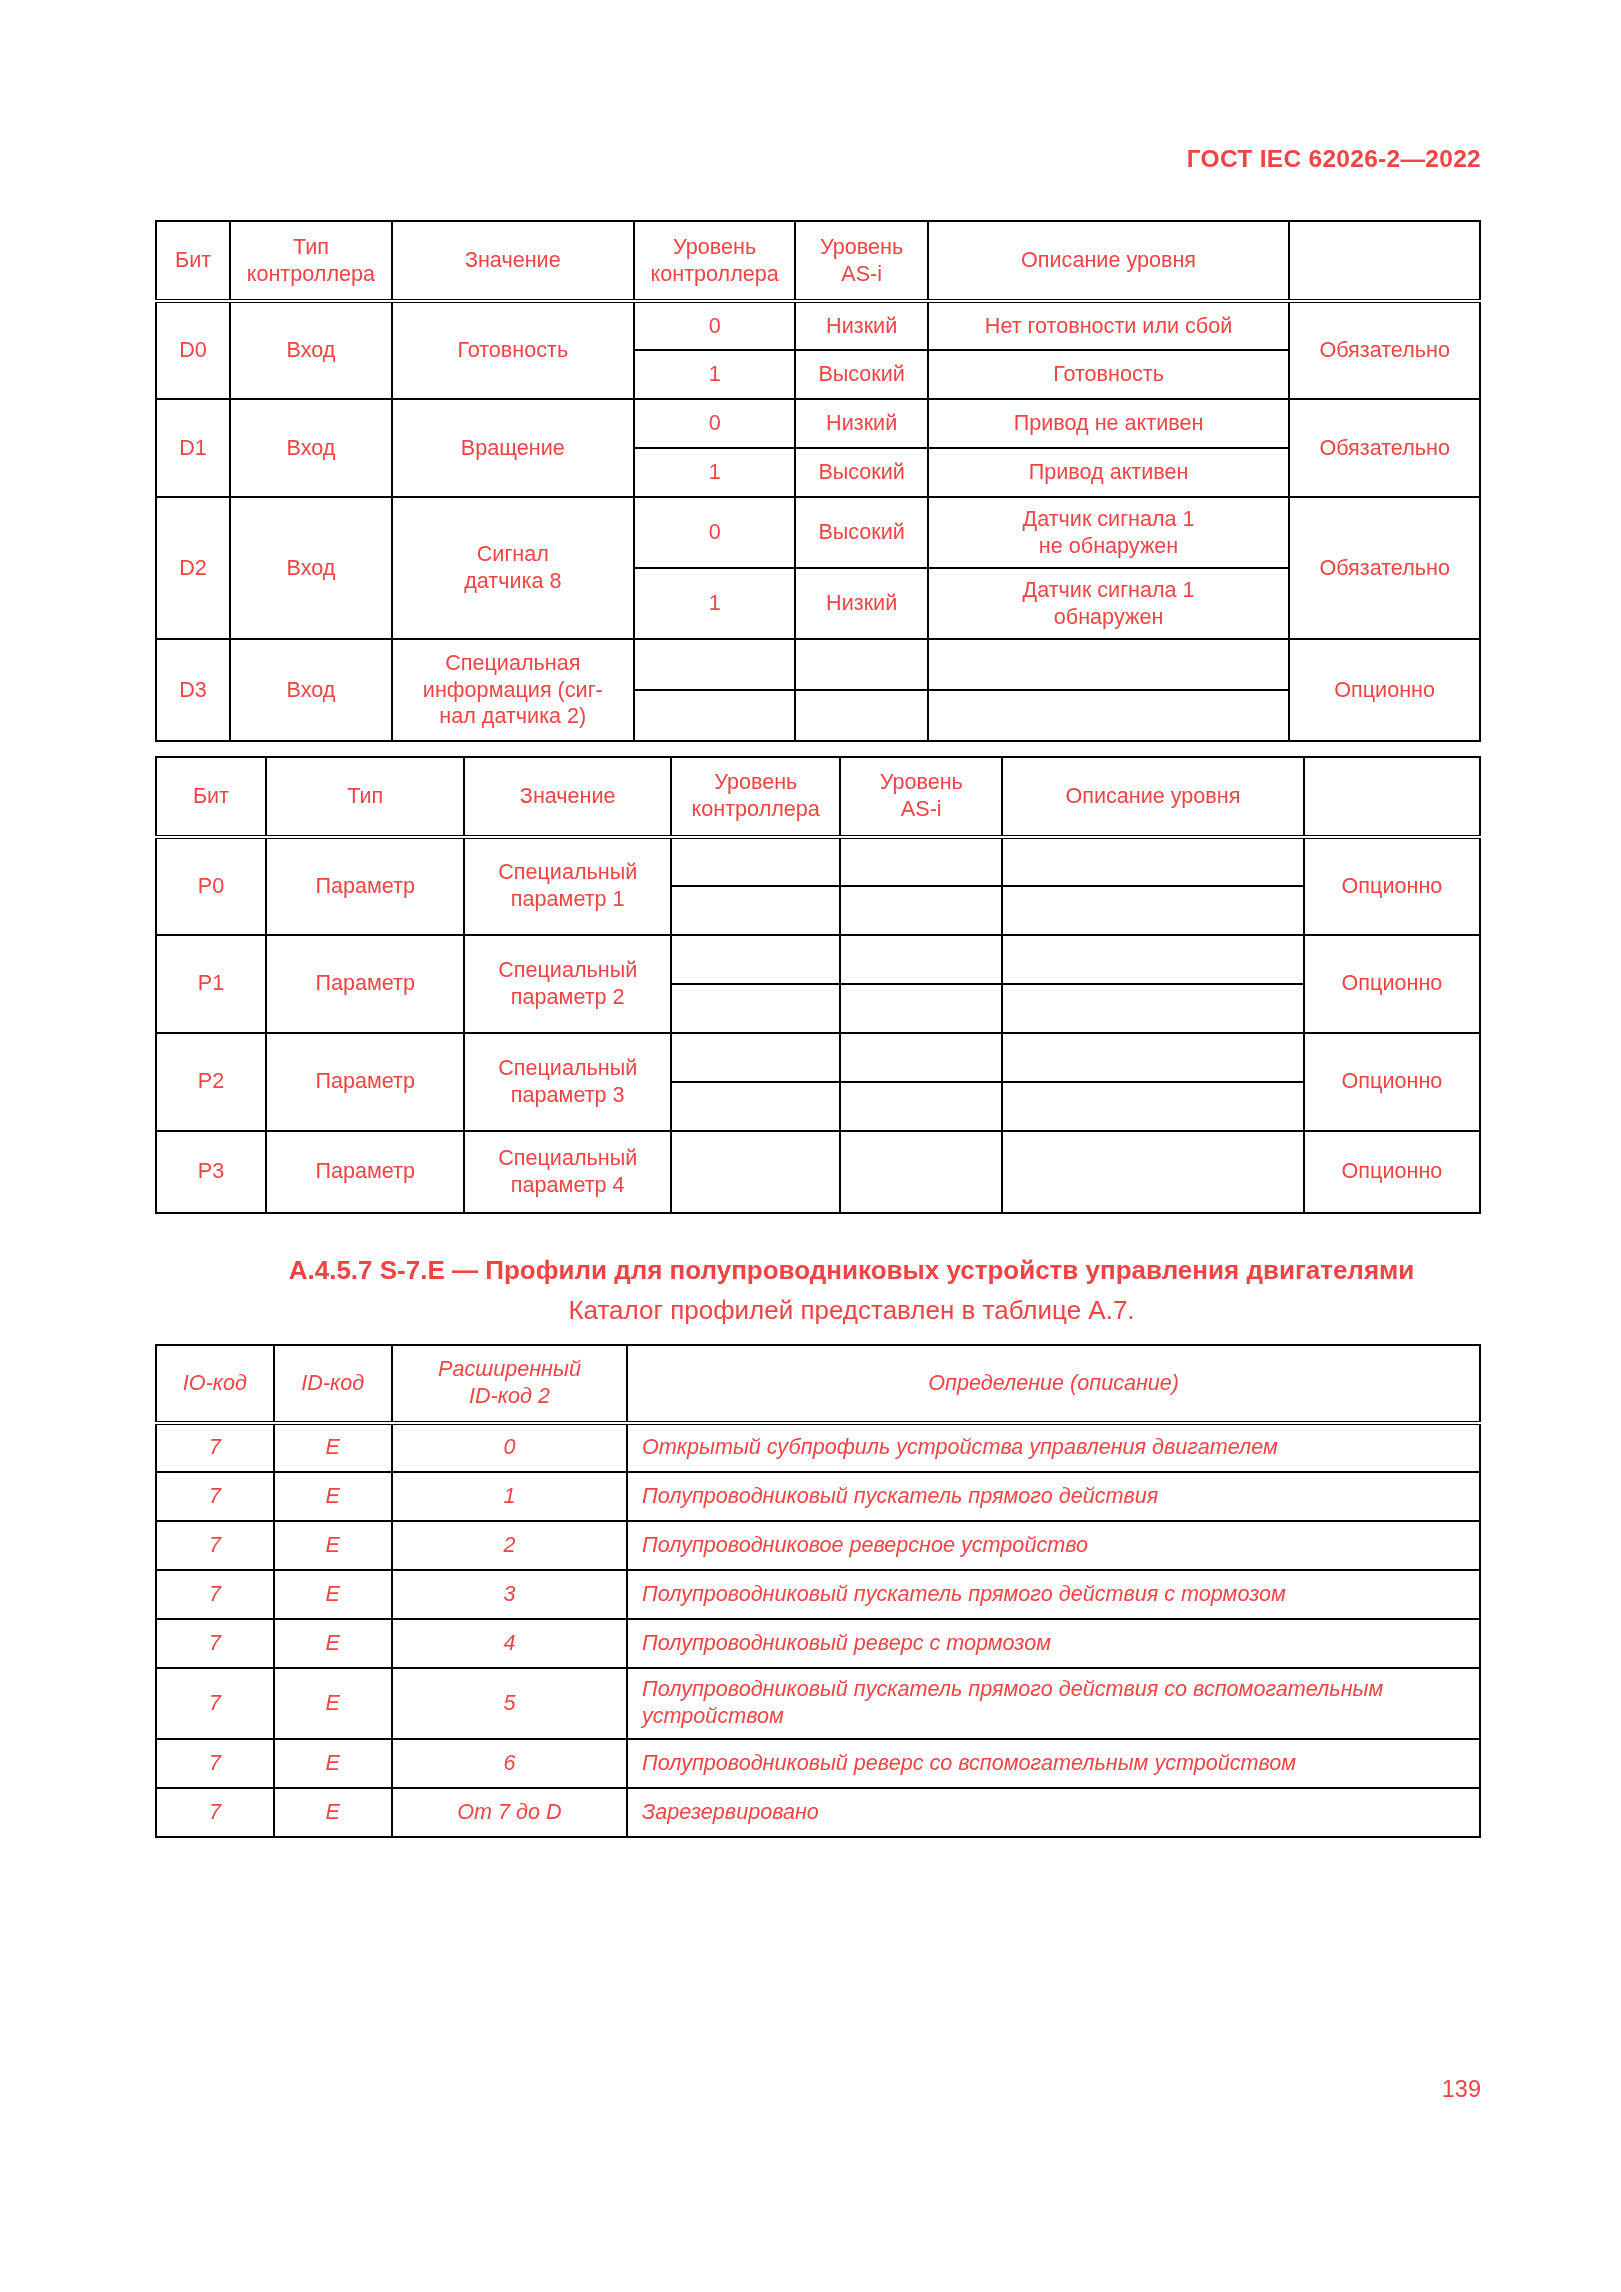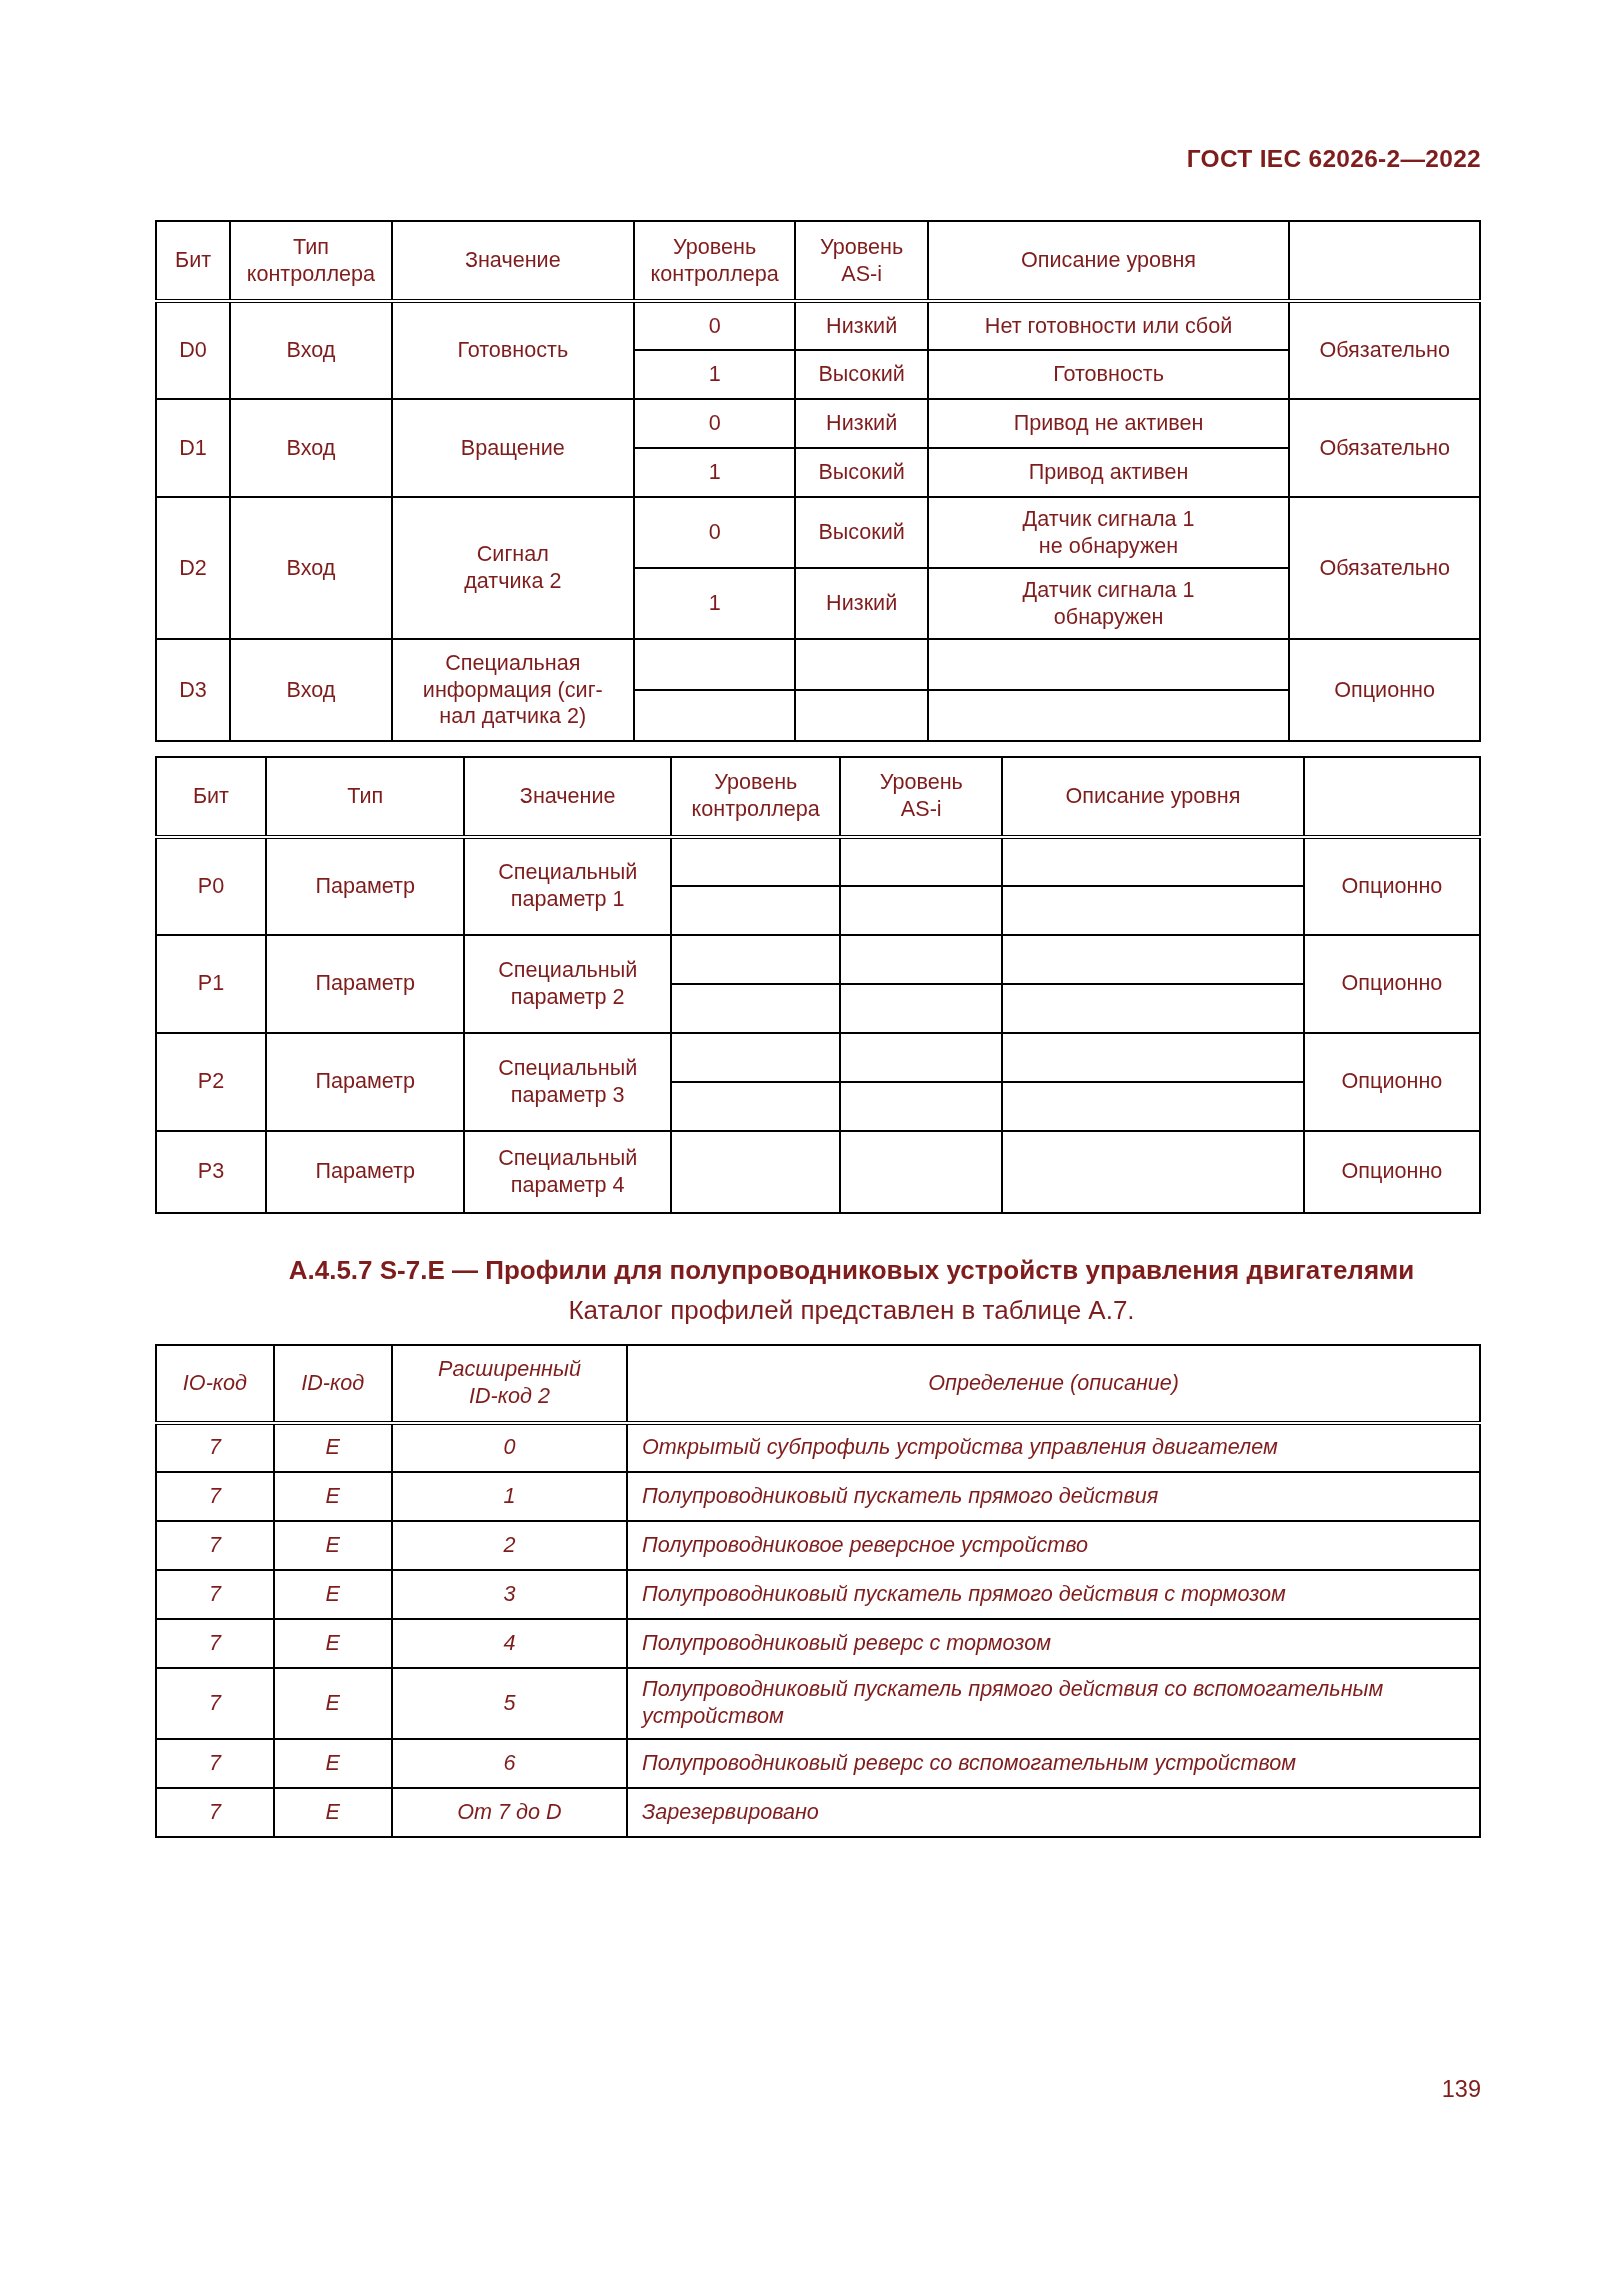--- a/index.html
+++ b/index.html
@@ -2,21 +2,21 @@
 <html lang="ru"><head>
 <meta charset="utf-8">
 <title>ГОСТ IEC 62026-2—2022 — стр. 139</title>
 <style>
   * { margin:0; padding:0; box-sizing:border-box; }
   html, body { background:#ffffff; }
   .page {
     position:relative;
     width:1621px; height:2293px;
     background:#ffffff;
-    color:#7f1d1d;
+    color:#ef4444;
     font-family:"Liberation Sans", sans-serif;
     overflow:hidden;
   }
   .content { position:absolute; left:155px; top:0; width:1326px; }
 
   .doc-header {
     margin-top:145px;
     text-align:right;
     font-weight:bold;
     font-size:24.5px;
@@ -122,21 +122,21 @@
         <tr class="r50">
           <td>1</td>
           <td>Высокий</td>
           <td>Привод активен</td>
         </tr>
 
         <tr class="r72">
           <td rowspan="2">D2</td>
           <td rowspan="2">Вход</td>
           <td rowspan="2">Сигнал
-датчика 2</td>
+датчика 8</td>
           <td>0</td>
           <td>Высокий</td>
           <td>Датчик сигнала 1
 не обнаружен</td>
           <td rowspan="2">Обязательно</td>
         </tr>
         <tr class="r72">
           <td>1</td>
           <td>Низкий</td>
           <td>Датчик сигнала 1

